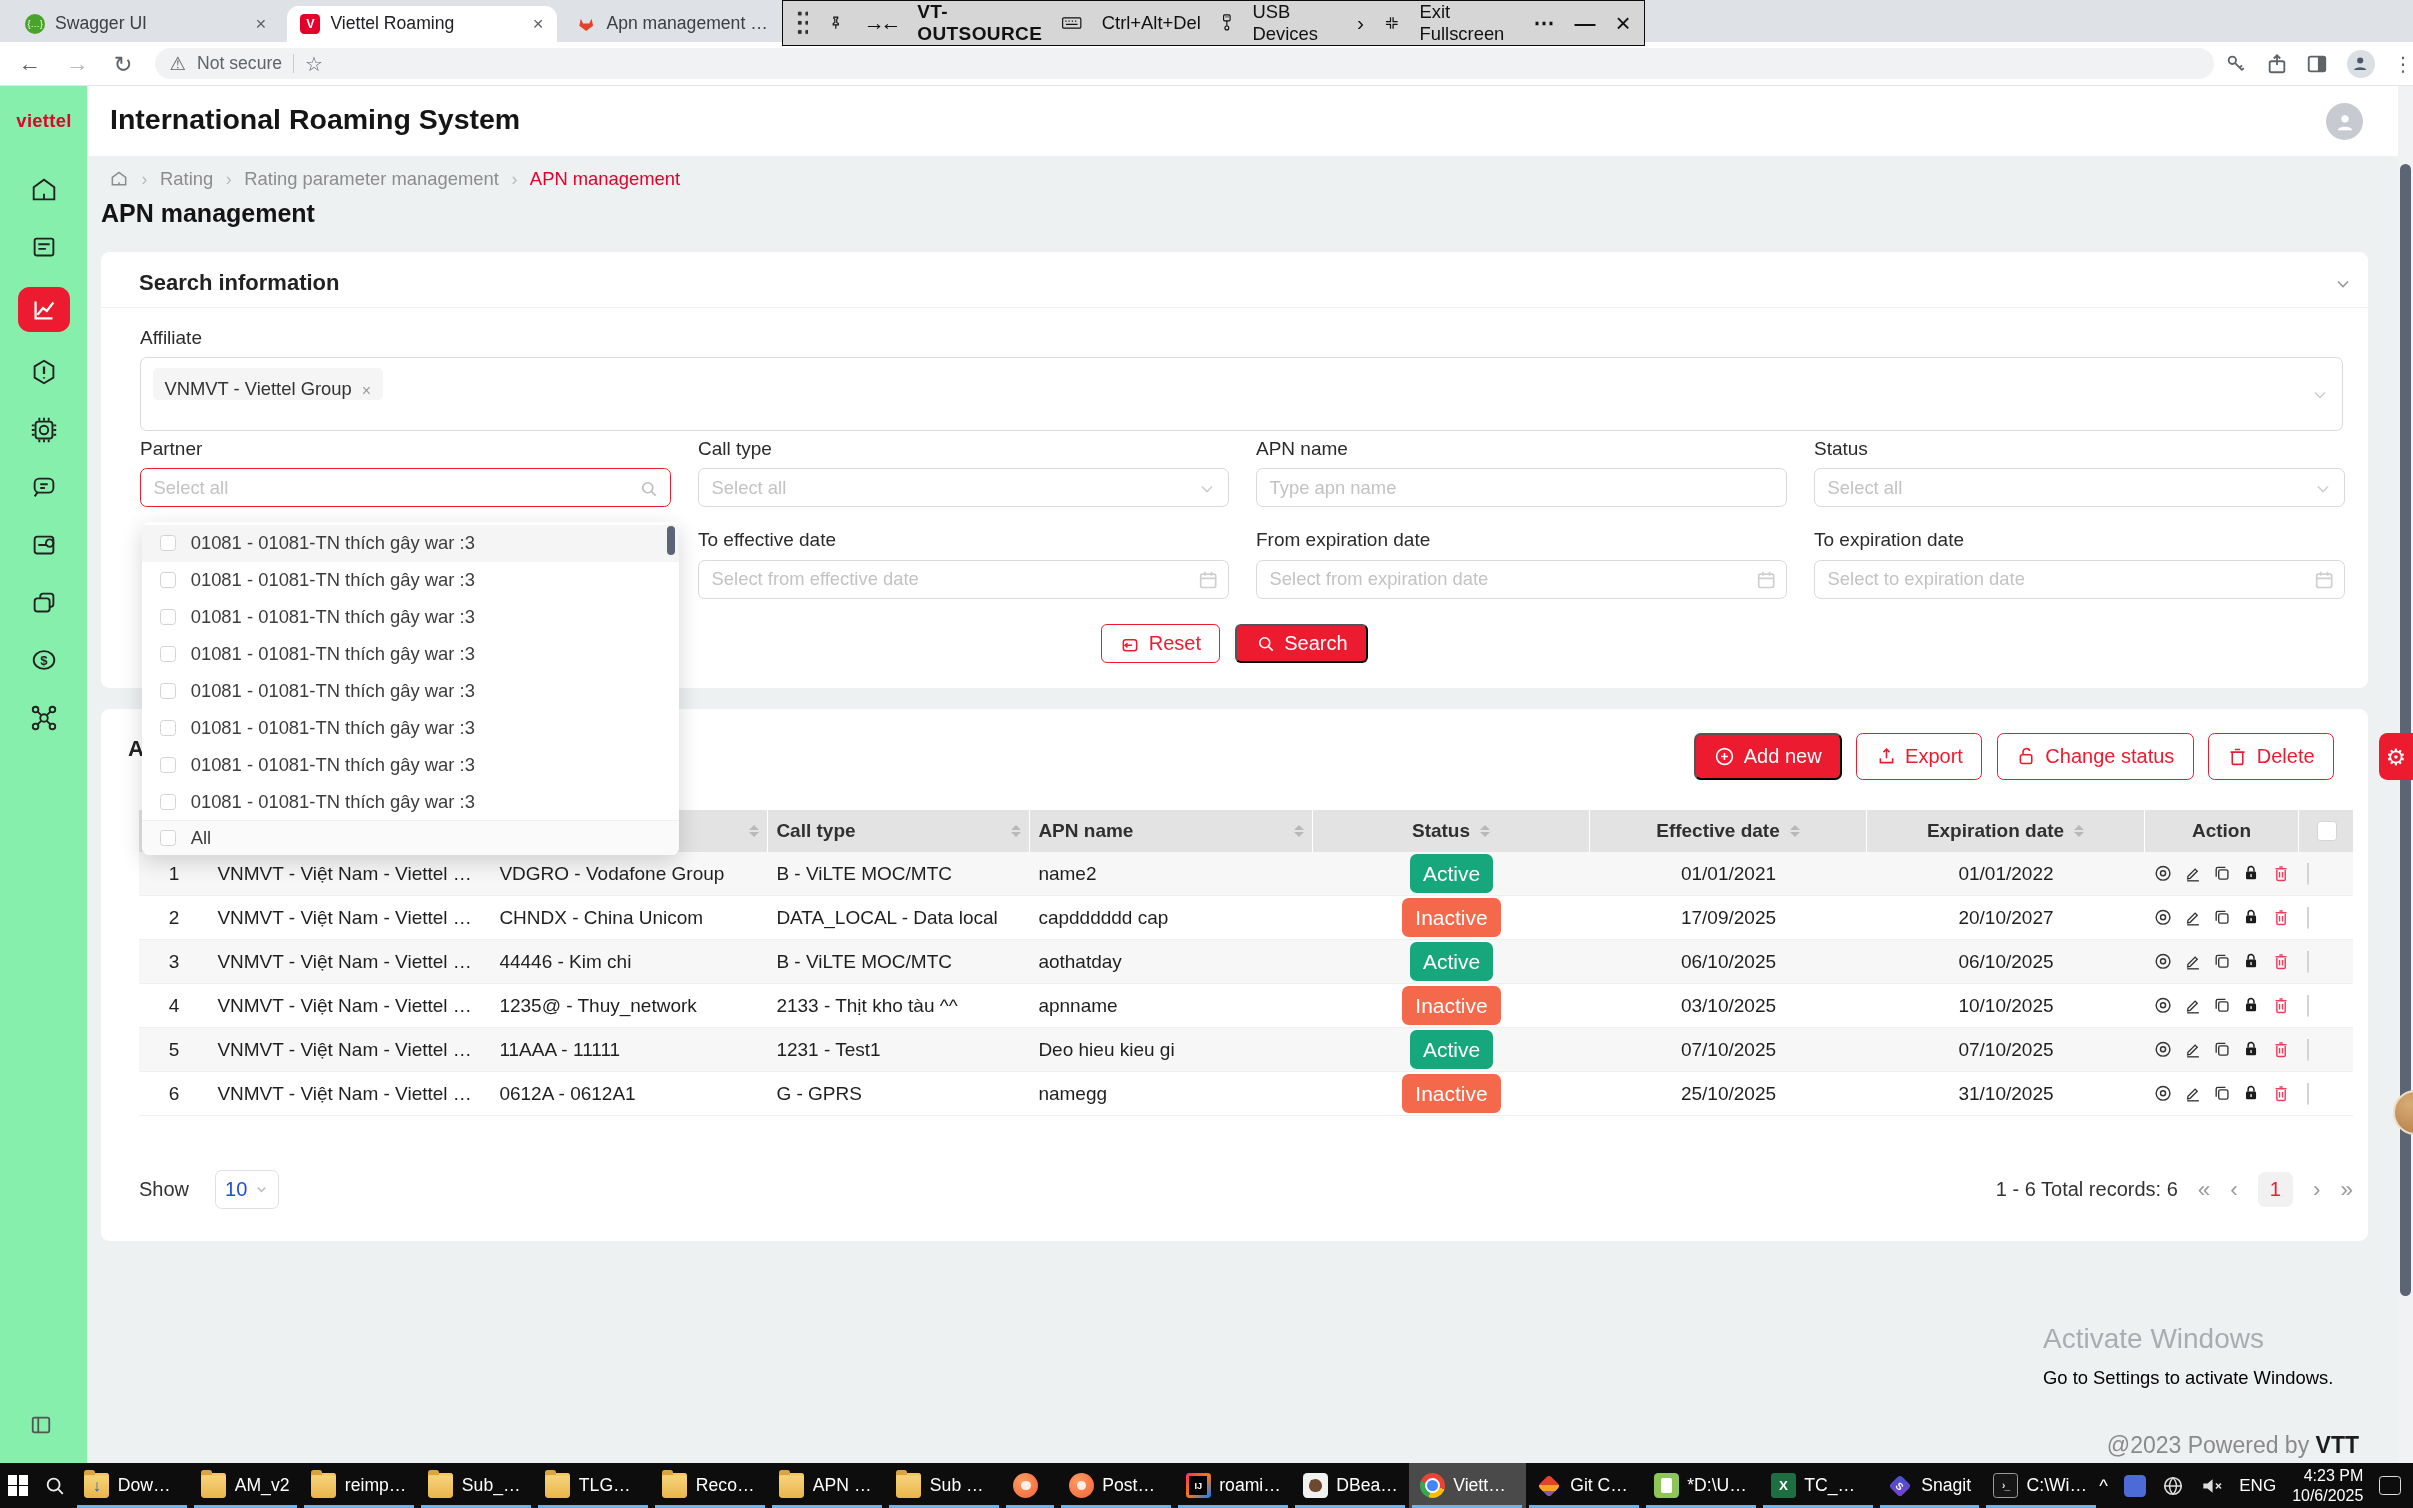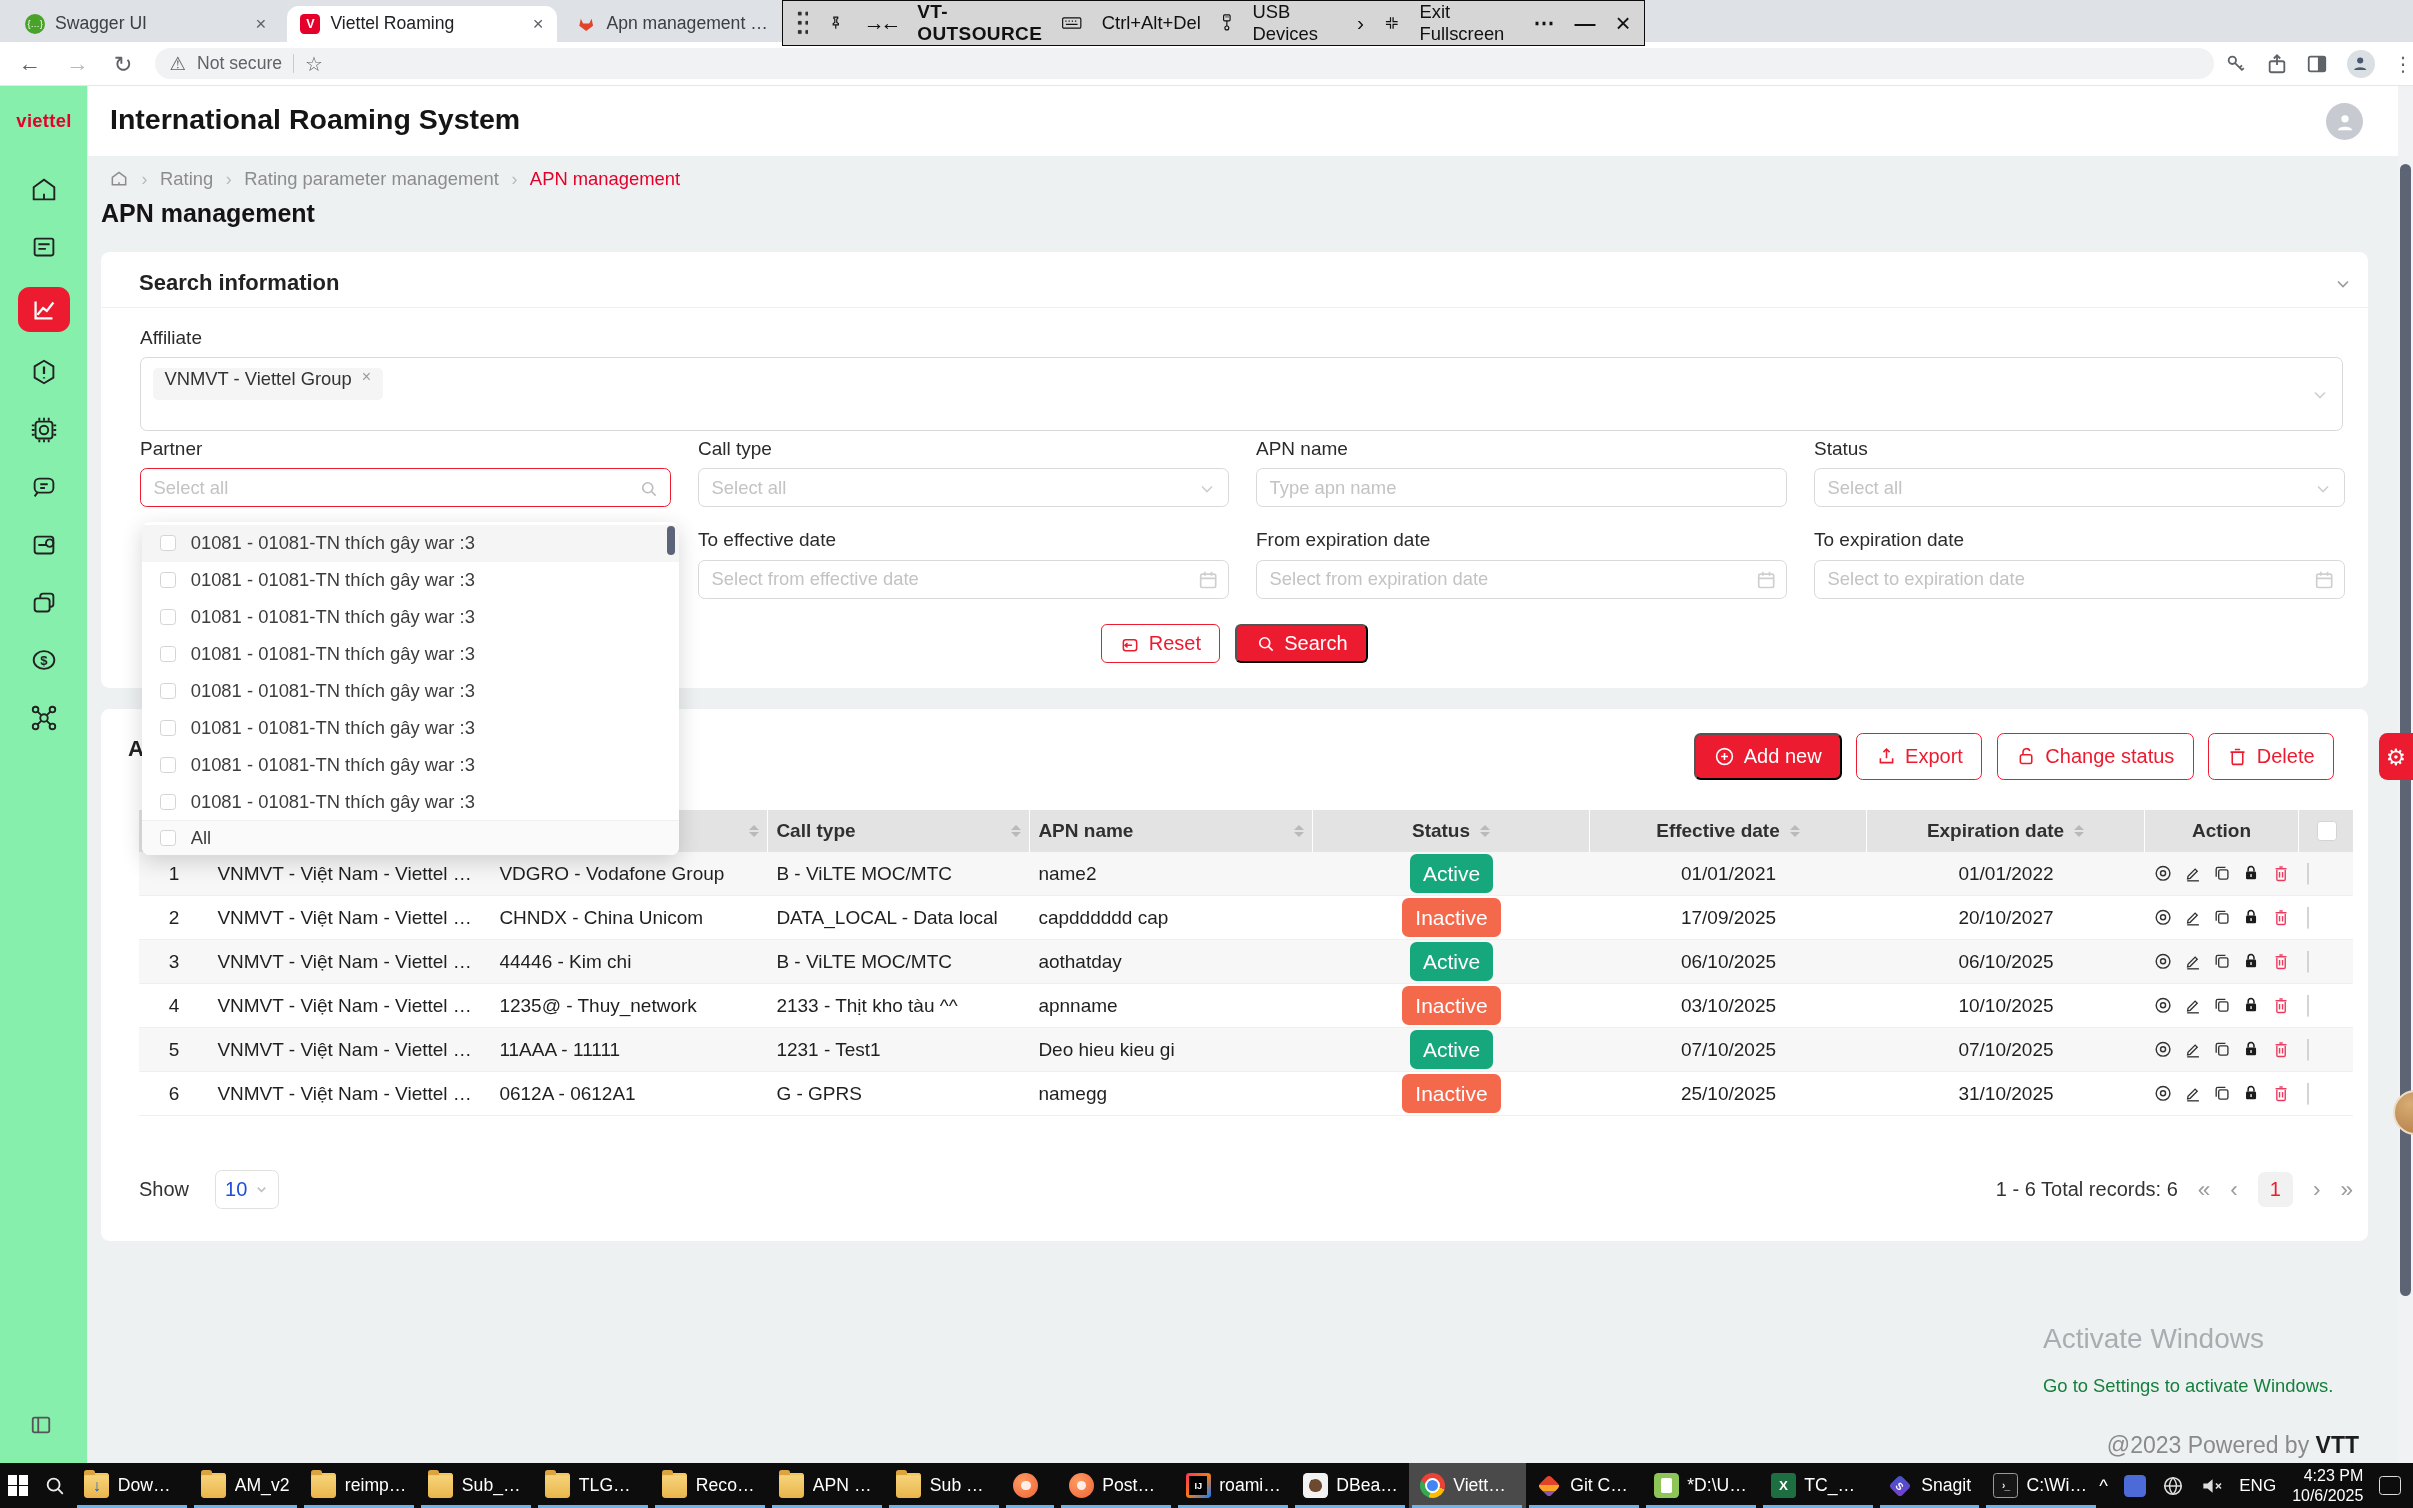--- a/index.html
+++ b/index.html
@@ -64,21 +64,21 @@
   .sc-chev{position:absolute;right:15px;top:22px}
   .sc-div{position:absolute;left:0;top:55px;width:100%;height:0.8px;background:#f0f0f0}
 
   .f-label{font-size:19px;color:#2b2b2b;margin-bottom:8.4px}
   .f-box{position:relative;height:39px;border:0.8px solid var(--bd);border-radius:6.7px;background:#fff;display:flex;align-items:center}
   .f-box input{border:0;outline:0;background:transparent;width:100%;height:100%;padding:0 40px 0 12.6px;font-size:18.4px;color:#333;font-family:inherit}
   .f-box input::placeholder{color:var(--ph)}
   .f-box .rico{position:absolute;right:11px;top:9.2px}
   .affiliate-wrap{position:absolute;left:39px;top:75px;width:2203px}
   .aff-box{height:74px;border:0.8px solid var(--bd);border-radius:6.7px;position:relative;padding:10px 11.7px;display:flex;align-items:flex-start}
-  .tag{background:#f5f5f5;border-radius:5px;height:32px;display:flex;align-items:flex-start;gap:10px;padding:0 11.7px;font-size:18.4px;color:#333}
+  .tag{background:#f5f5f5;border-radius:5px;height:32px;display:flex;align-items:flex-end;gap:10px;padding:0 11.7px;font-size:18.4px;color:#333}
   .tag .tx{color:#9a9a9a;font-size:16px}
   .aff-chev{position:absolute;right:11.7px;top:27px}
   .fgrid{position:absolute;left:39px;top:186px;width:2203px;display:grid;grid-template-columns:531px 531px 531px 531px;column-gap:27px;row-gap:22px}
   .gc2{grid-column:2}.gc3{grid-column:3}.gc4{grid-column:4}
   .f-box.hl{border:0.8px solid var(--red)}
   .btnrow{position:absolute;left:0;top:372px;width:2267px;display:flex;justify-content:center;gap:15px}
   .btn{height:39px;border-radius:5.9px;display:flex;align-items:center;gap:8.4px;padding:0 18.4px;font-size:20px;cursor:pointer}
   .btn.ghost{border:0.8px solid var(--red);color:var(--red);background:#fff}
   .btn.solid{background:var(--red);color:#fff}
 
@@ -120,21 +120,21 @@
 
   .pager{position:absolute;left:38px;top:461px;width:2214px;display:flex;align-items:center;font-size:20px;color:#333}
   .show-sel{margin-left:26px;width:64px;height:39px;border:0.8px solid #e0e0e0;border-radius:6.7px;display:flex;align-items:center;justify-content:center;gap:6.7px;font-size:20px;color:#1d4ed8}
   .pg-right{margin-left:auto;display:flex;align-items:center;gap:20px;color:#9b9b9b}
   .pg-right .sum{color:#333}
   .pg-num{width:35px;height:35px;background:#f1f1f1;border-radius:6.7px;display:flex;align-items:center;justify-content:center;color:var(--red);font-size:20px}
   .arr{font-size:22.6px;color:#9b9b9b}
 
   .watermark{position:absolute;left:2043px;top:1237px;color:#a9adb1;z-index:2}
   .watermark .l1{font-size:28px}
-  .watermark .l2{font-size:18.4px;margin-top:20px;color:#15803d}
+  .watermark .l2{font-size:18.4px;margin-top:12px;color:#000000}
   .footer{position:absolute;right:54px;top:1346px;font-size:23px;color:#8a8a8a}
   .footer b{color:#1d1d1d}
 
   .gearbtn{position:absolute;left:2379px;top:647px;width:34px;height:47px;background:var(--red);border-radius:8.4px 0 0 8.4px;display:flex;align-items:center;justify-content:center;color:#fff;font-size:22.6px;font-family:"DejaVu Sans",sans-serif;z-index:20}
   .fab{position:absolute;left:2393px;top:1004px;width:45px;height:45px;border-radius:50%;background:radial-gradient(circle at 35% 30%,#d8ac74,#b07844);border:2.5px solid #ecdcc4;z-index:21}
   .scrolltrack{position:absolute;left:2398px;top:0;width:15px;height:1377px;background:#f1f2f4}
   .scrollthumb{position:absolute;left:1.7px;top:78px;width:11.7px;height:1132px;background:#5d6575;border-radius:5.9px}
 
   
   .taskbar{position:absolute;left:0;top:1463px;width:100%;height:45px;background:#0d0d0d;display:flex;align-items:stretch;color:#fff}

